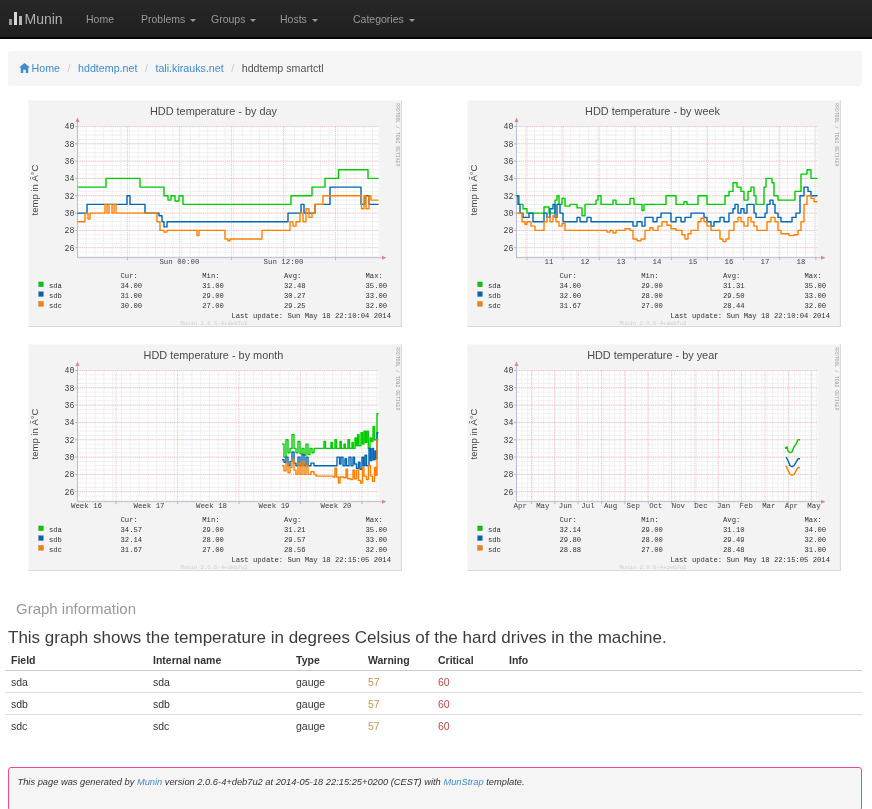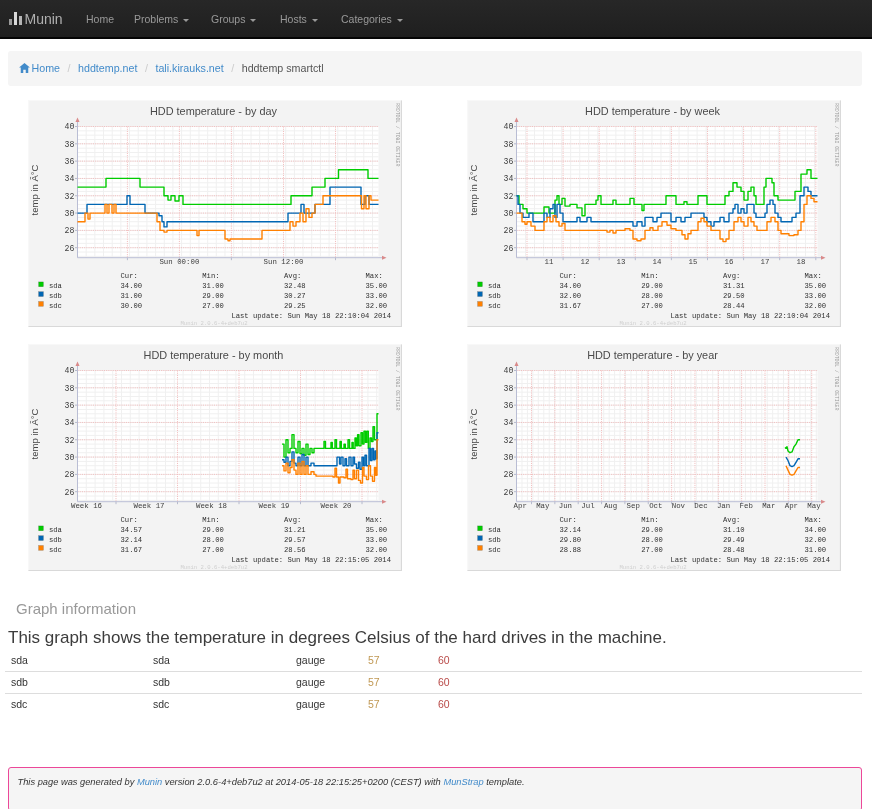--- a/index.html
+++ b/index.html
@@ -31,24 +31,24 @@
 </style></head>
 <body>
 <div class="navbar">
   <span class="bars">
       <span style="left:0;height:6px;background:#9a9a9a"></span>
       <span style="left:5px;height:13px;background:#d9d9d9"></span>
       <span style="left:10px;height:9px;background:#b5b5b5"></span>
     </span>
   <span class="brand">Munin</span>
   <span class="it" style="left:86px">Home</span>
-  <span class="it" style="left:134px">Problems <span class="caret"></span></span>
+  <span class="it" style="left:141px">Problems <span class="caret"></span></span>
   <span class="it" style="left:211px">Groups <span class="caret"></span></span>
   <span class="it" style="left:280px">Hosts <span class="caret"></span></span>
-  <span class="it" style="left:341px">Categories <span class="caret"></span></span>
+  <span class="it" style="left:353px">Categories <span class="caret"></span></span>
 </div>
 <div class="crumbbox">
     <span class="inner"><svg width="11" height="10" viewBox="0 0 13 12" style="vertical-align:-0.5px">
         <path d="M6.5 0 L13 5.5 L11 5.5 L11 12 L8 12 L8 8 L5 8 L5 12 L2 12 L2 5.5 L0 5.5 Z" fill="#428bca"></path>
       </svg><span style="display:inline-block;width:1.5px"></span><a href="#">Home</a><span class="sep">/</span><a href="#">hddtemp.net</a><span class="sep">/</span><a href="#">tali.kirauks.net</a><span class="sep">/</span><span class="active">hddtemp smartctl</span></span>
   </div>
 <div class="g" style="left:28px;top:100px">
     <svg width="374" height="227" viewBox="0 0 374 227" style="display:block">
       <rect x="0" y="0" width="374" height="227" fill="#f3f3f3"></rect>
       <path d="M0.5 226.5 L0.5 0.5 L373.5 0.5" stroke="#f8f8f8" stroke-width="1.2" fill="none"></path>
@@ -746,20 +746,28 @@
 <table class="info">
  <colgroup>
       <col style="width:142px">
       <col style="width:143px">
       <col style="width:72px">
       <col style="width:70px">
       <col style="width:71px">
       <col>
     </colgroup>
  <tbody>
+      <tr>
+        <th>Field</th>
+        <th>Internal name</th>
+        <th>Type</th>
+        <th>Warning</th>
+        <th>Critical</th>
+        <th>Info</th>
+      </tr>
  <tr class="r1">
         <td>sda</td>
         <td>sda</td>
         <td>gauge</td>
         <td class="warn">57</td>
         <td class="crit">60</td>
         <td></td>
       </tr>
  <tr>
         <td>sdb</td>

